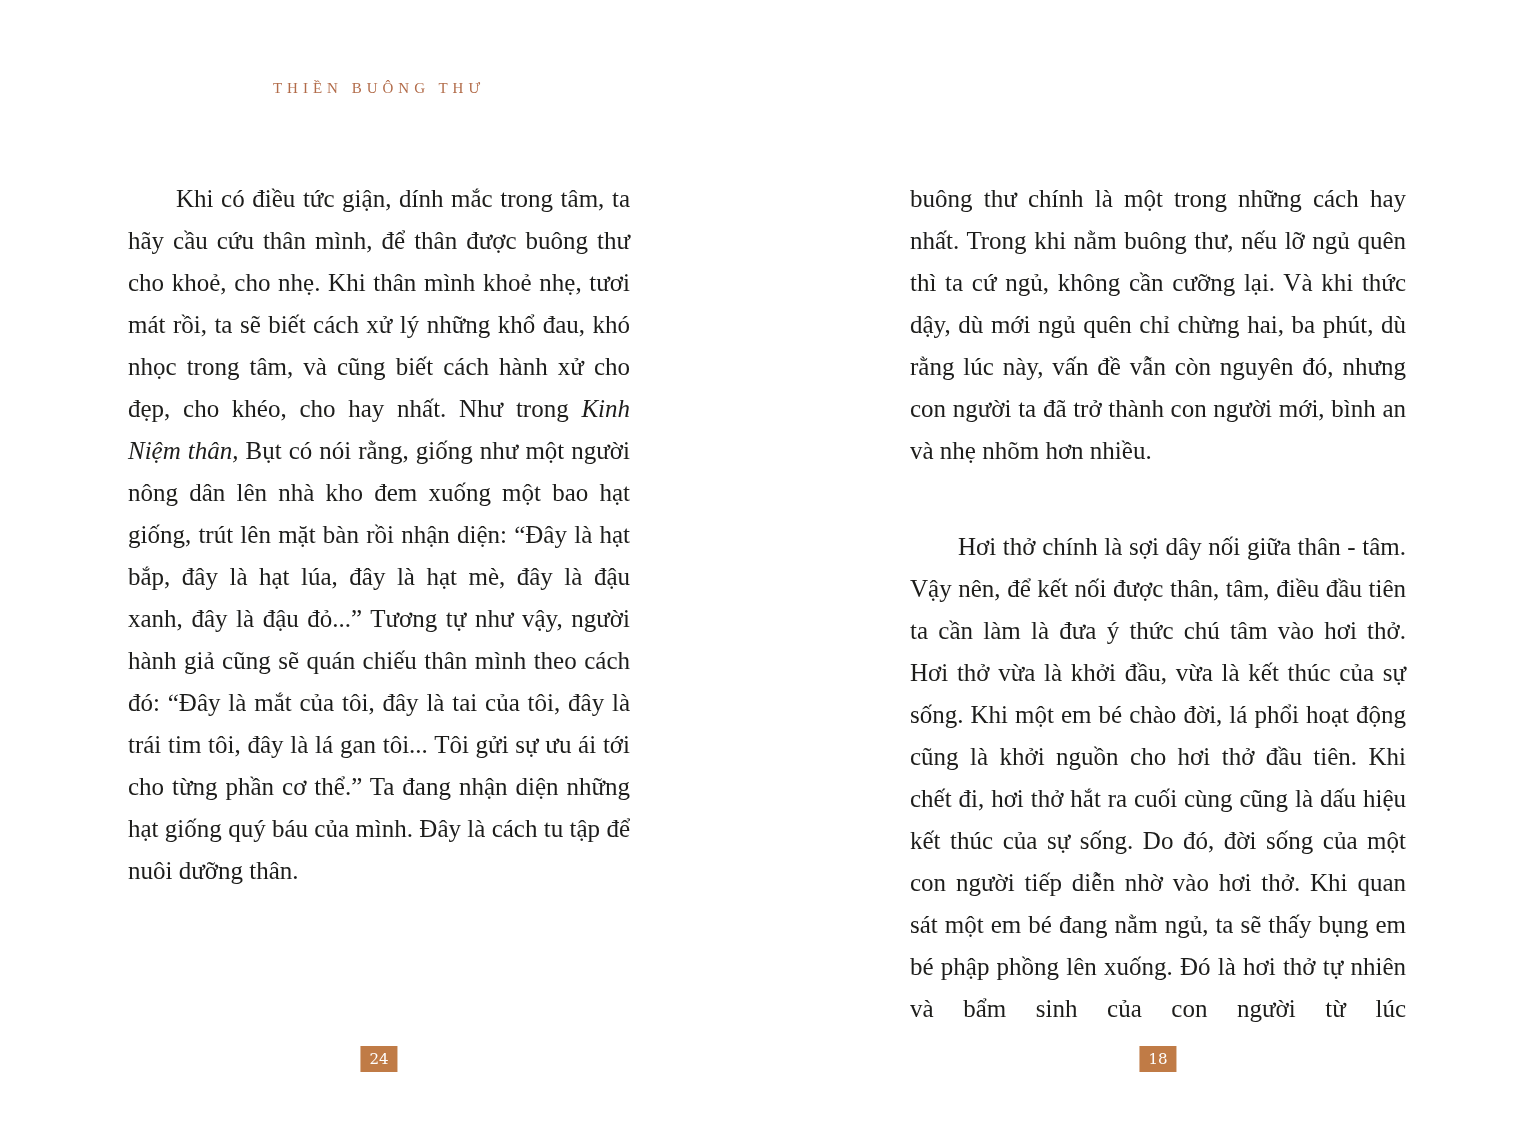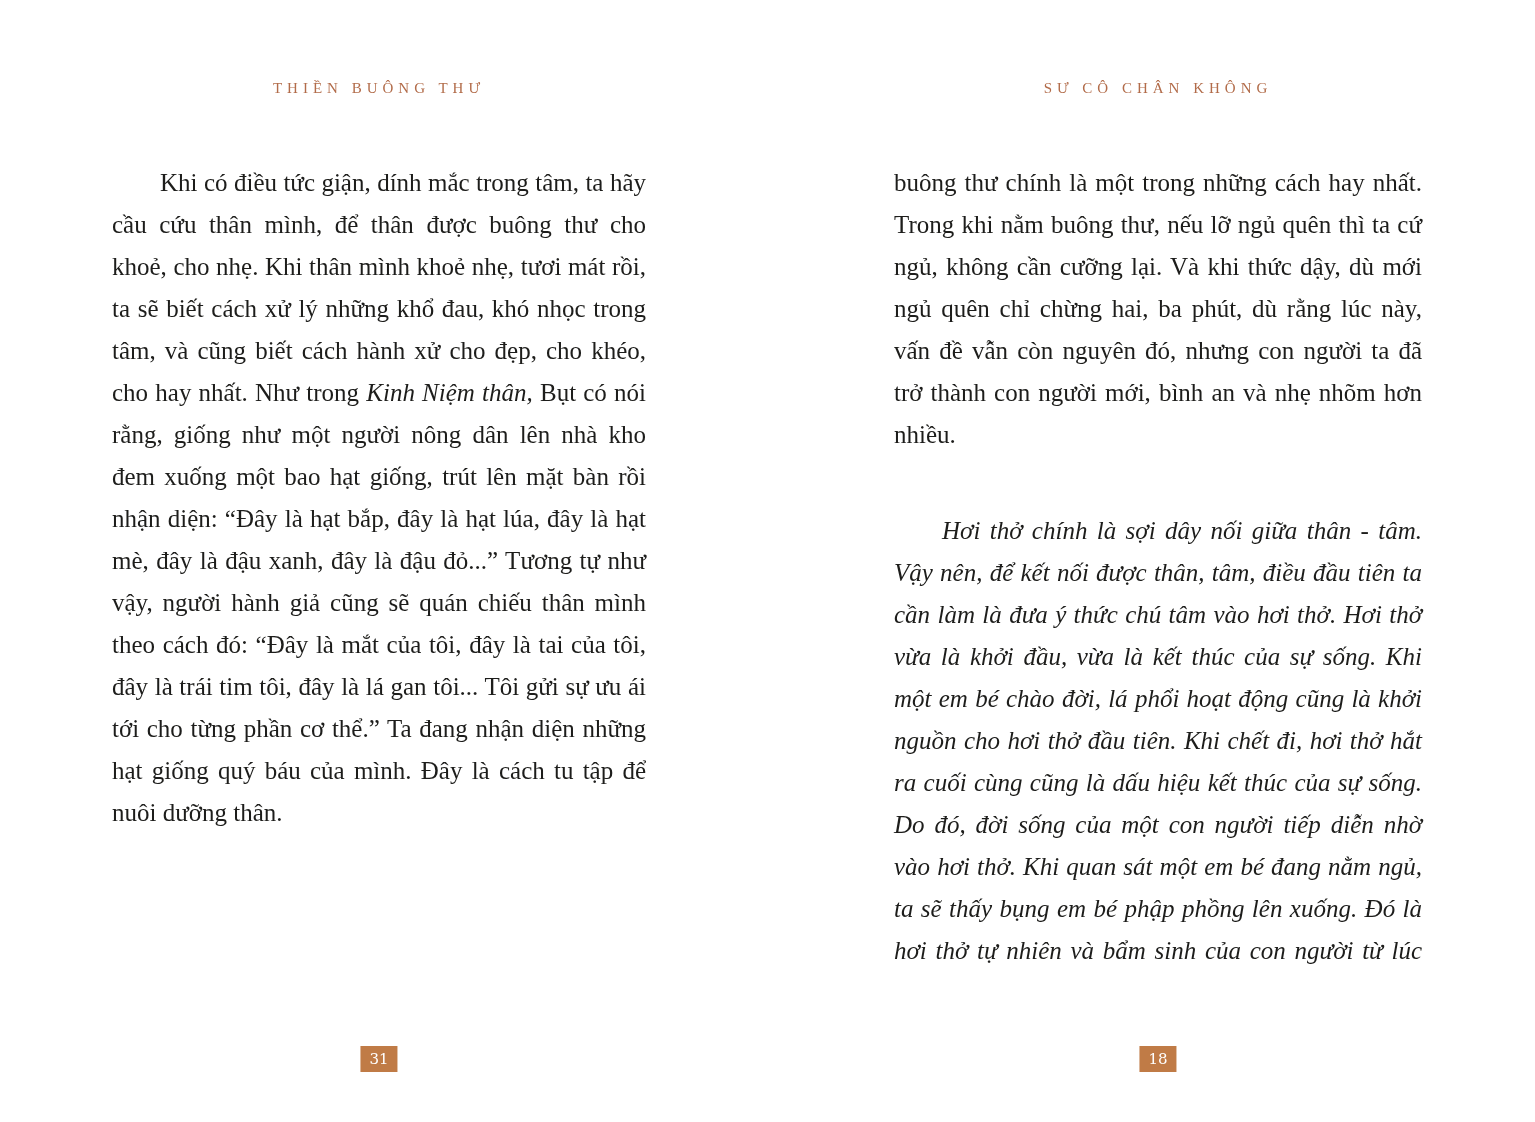--- a/index.html
+++ b/index.html
@@ -44,24 +44,24 @@
   .body-text {
     position: absolute;
     top: 162px;
     left: 0;
     right: 0;
     font-size: 25px;
     line-height: 42px;
     color: #1d1d1b;
     text-align: justify;
   }
-  .para { margin: 0; }
+  .para { margin: 16px; }
   .para.indent { text-indent: 48px; }
   .para.cont { text-align-last: justify; }
-  .para.gap-before { margin-top: 54px; font-style: italic; }
+  .para.gap-before { margin-top: 54px; }
   .para em { font-style: italic; }
 
   .folio {
     position: absolute;
     top: 1046px;
     left: 50%;
     transform: translateX(-50%);
     background: #c07b46;
     color: #ffffff;
     font-family: "DejaVu Serif", serif;
@@ -75,25 +75,24 @@
 
 <div class="spread">
 
   <section class="page page-left">
     <div class="running-head">THIỀN BUÔNG THƯ</div>
 
     <div class="body-text">
       <p class="para indent"><span>Khi có điều tức giận, dính mắc trong tâm, ta hãy cầu cứu thân mình, để thân được buông thư cho khoẻ, cho nhẹ. Khi thân mình khoẻ nhẹ, tươi mát rồi, ta sẽ biết cách xử lý những khổ đau, khó nhọc trong tâm, và cũng biết cách hành xử cho đẹp, cho khéo, cho hay nhất. Như trong </span><em>Kinh Niệm thân,</em><span> Bụt có nói rằng, giống như một người nông dân lên nhà kho đem xuống một bao hạt giống, trút lên mặt bàn rồi nhận diện: “Đây là hạt bắp, đây là hạt lúa, đây là hạt mè, đây là đậu xanh, đây là đậu đỏ...” Tương tự như vậy, người hành giả cũng sẽ quán chiếu thân mình theo cách đó: “Đây là mắt của tôi, đây là tai của tôi, đây là trái tim tôi, đây là lá gan tôi... Tôi gửi sự ưu ái tới cho từng phần cơ thể.” Ta đang nhận diện những hạt giống quý báu của mình. Đây là cách tu tập để nuôi dưỡng thân.</span></p>
     </div>
 
-    <div class="folio">31</div>
+    <div class="folio">24</div>
   </section>
 
   <section class="page page-right">
-    <div class="running-head">SƯ CÔ CHÂN KHÔNG</div>
 
     <div class="body-text">
       <p class="para">buông thư chính là một trong những cách hay nhất. Trong khi nằm buông thư, nếu lỡ ngủ quên thì ta cứ ngủ, không cần cưỡng lại. Và khi thức dậy, dù mới ngủ quên chỉ chừng hai, ba phút, dù rằng lúc này, vấn đề vẫn còn nguyên đó, nhưng con người ta đã trở thành con người mới, bình an và nhẹ nhõm hơn nhiều.</p>
       <p class="para indent cont gap-before">Hơi thở chính là sợi dây nối giữa thân - tâm. Vậy nên, để kết nối được thân, tâm, điều đầu tiên ta cần làm là đưa ý thức chú tâm vào hơi thở. Hơi thở vừa là khởi đầu, vừa là kết thúc của sự sống. Khi một em bé chào đời, lá phổi hoạt động cũng là khởi nguồn cho hơi thở đầu tiên. Khi chết đi, hơi thở hắt ra cuối cùng cũng là dấu hiệu kết thúc của sự sống. Do đó, đời sống của một con người tiếp diễn nhờ vào hơi thở. Khi quan sát một em bé đang nằm ngủ, ta sẽ thấy bụng em bé phập phồng lên xuống. Đó là hơi thở tự nhiên và bẩm sinh của con người từ lúc</p>
     </div>
 
     <div class="folio">18</div>
   </section>
 
 </div>

